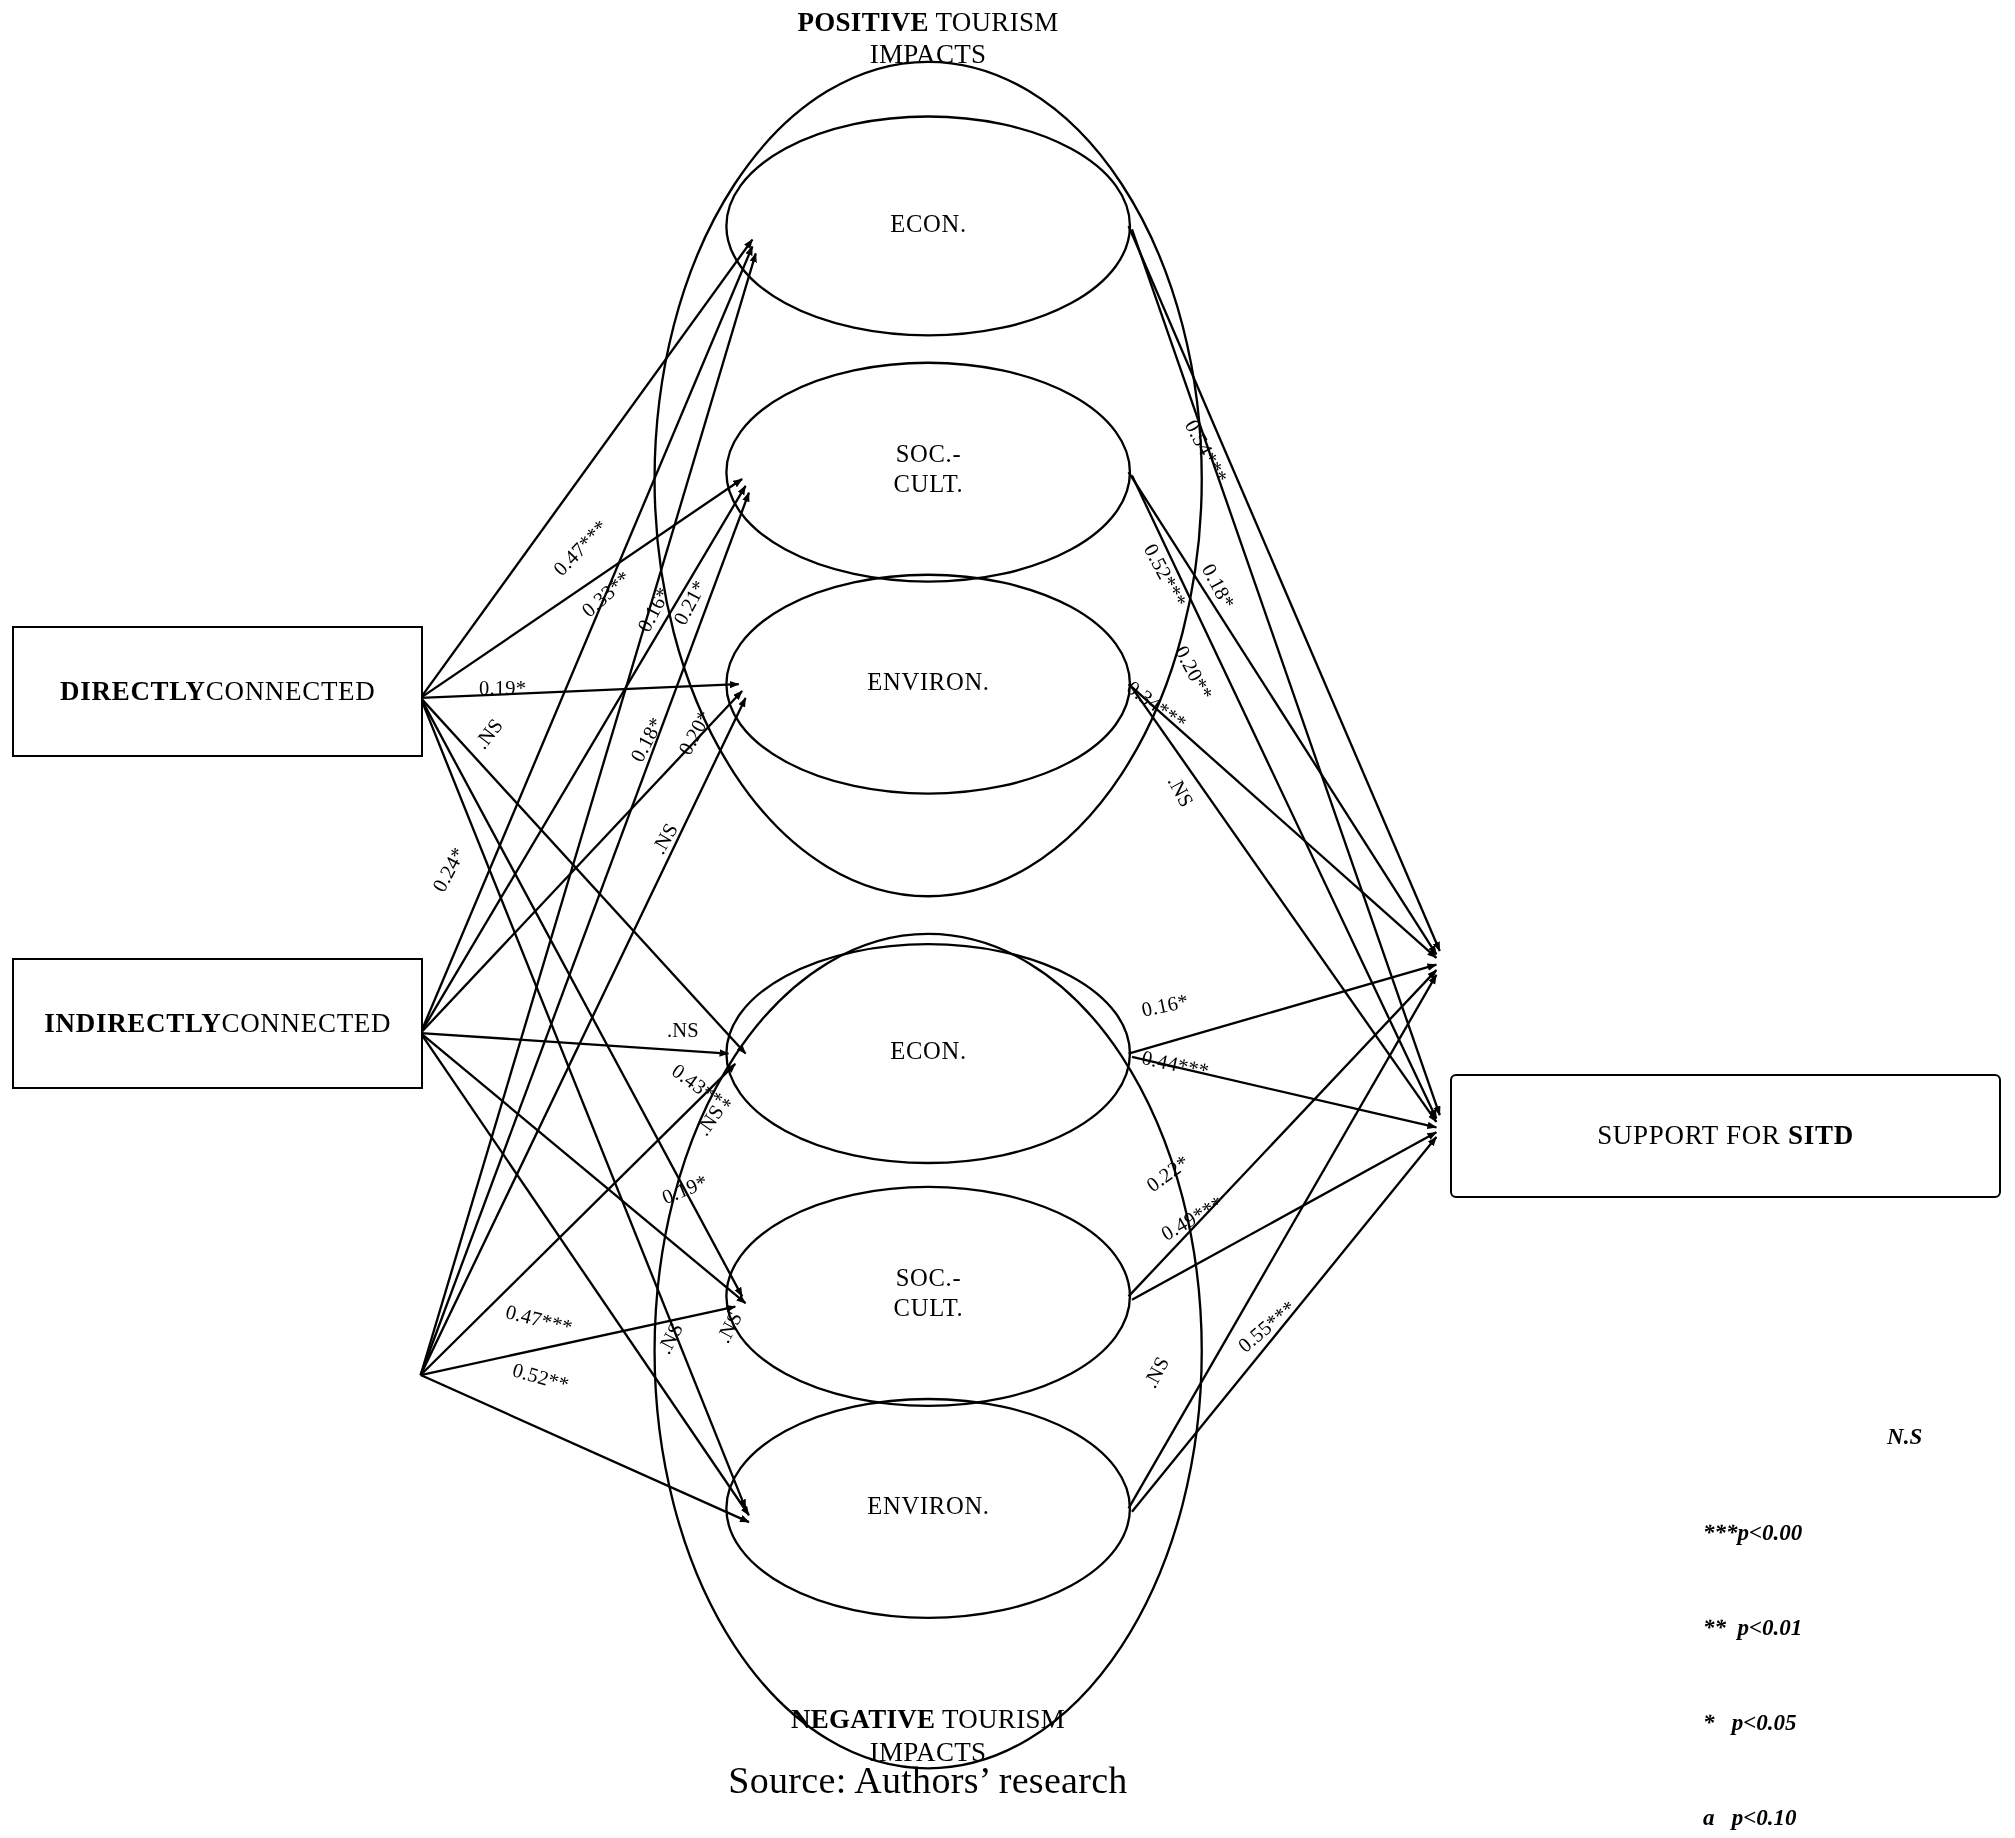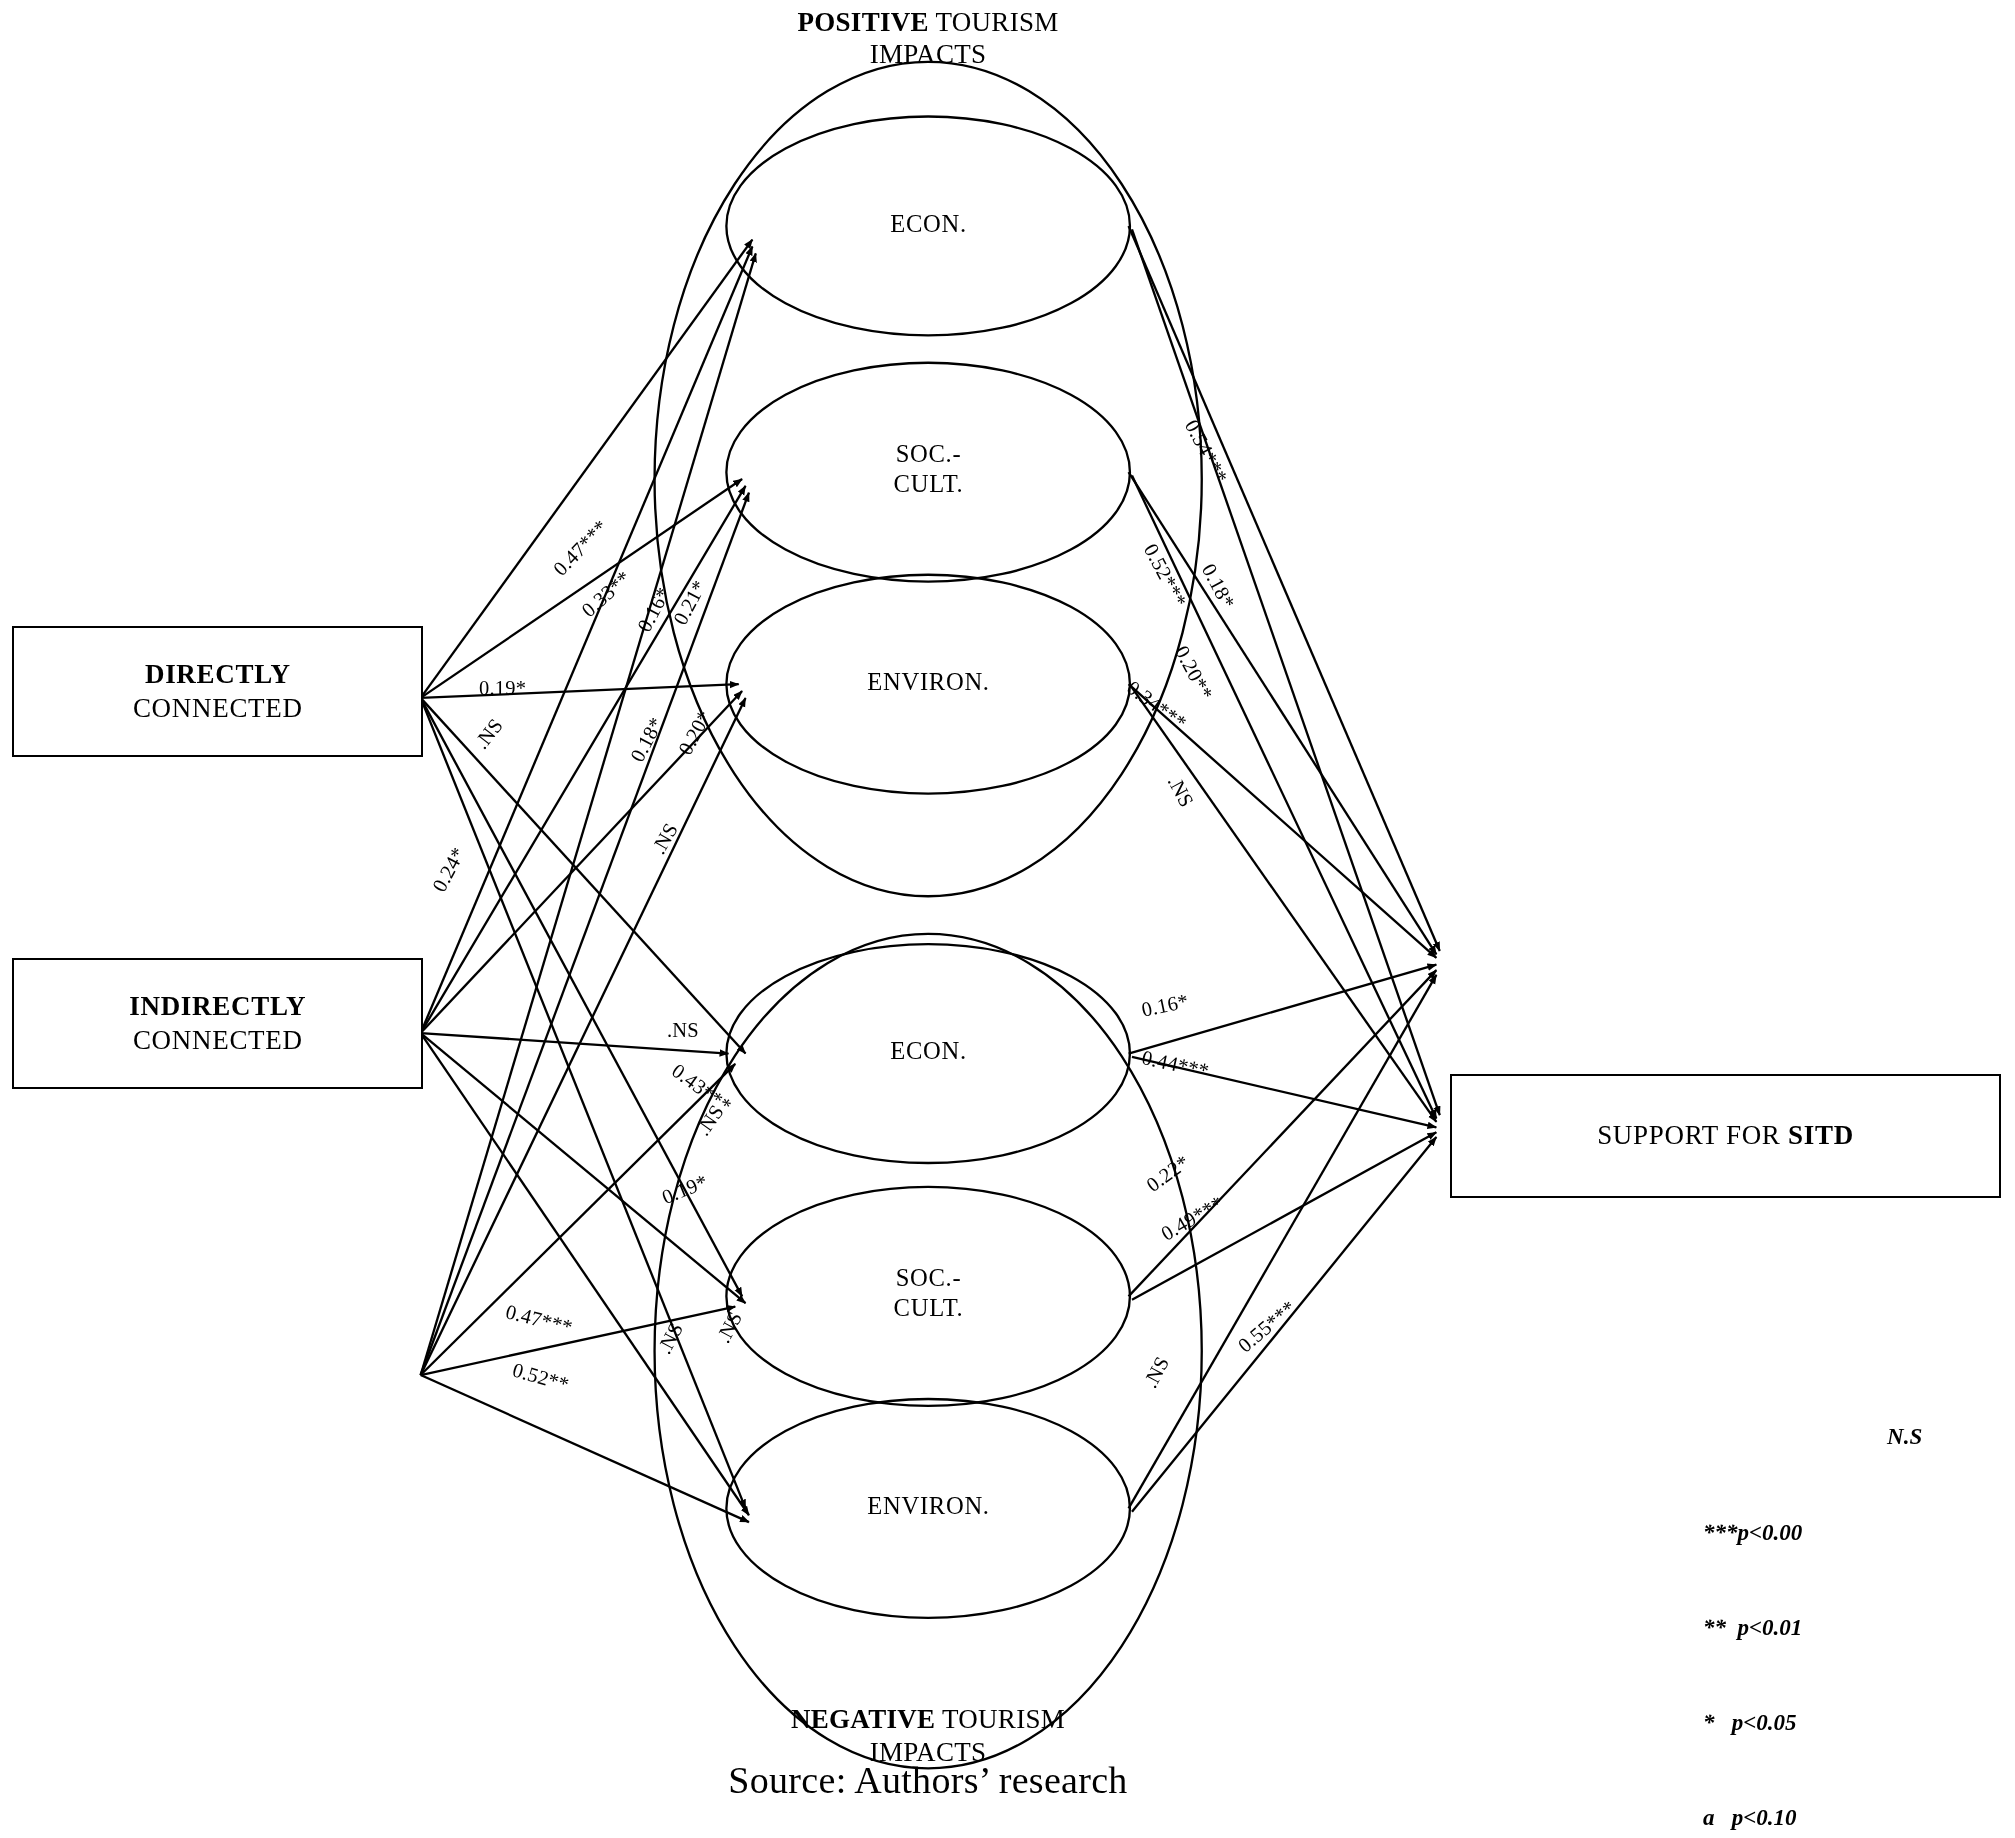--- a/index.html
+++ b/index.html
@@ -7,21 +7,21 @@
   body{
     width:2015px;height:1839px;position:relative;overflow:hidden;
     font-family:"Liberation Serif","DejaVu Serif",serif;
     color:#000;
   }
   #stage{position:absolute;left:0;top:0;width:1856px;height:1839px;}
   svg#diagram{position:absolute;left:0;top:0;width:2015px;height:1839px;}
 
   .box{
     position:absolute;border:2.7px solid #000;background:#fff;
-    display:flex;flex-direction:column;align-items:center;justify-content:center;
+    display:flex;flex-direction:row;align-items:center;justify-content:center;
     text-align:center;line-height:1.25;
   }
   .box .l1{font-size:27px;font-weight:bold;letter-spacing:0.7px;}
   .box .l2{font-size:27px;font-weight:normal;letter-spacing:0.7px;}
   .box.single .l1{font-size:27px;font-weight:bold;letter-spacing:0.7px;}
 
   .grp-title{
     position:absolute;text-align:center;font-size:27px;line-height:1.22;
     width:424px;letter-spacing:0.3px;
   }
@@ -134,21 +134,21 @@
     <span class="l2">CONNECTED</span>
   </div>
 
   <div class="box" style="left:12.3px;top:958px;width:407px;height:127px;">
     <span class="l1">INDIRECTLY</span>
     <span class="l2">CONNECTED</span>
   </div>
 
 
 
-  <div class="box" style="left:1450px;top:1074px;width:547px;height:120px;">
+  <div class="box" style="left:1450px;top:1074px;width:547px;height:120px;border-radius:6px;">
     <span style="font-size:27px;letter-spacing:0.7px;"><span>SUPPORT FOR </span><b>SITD</b></span>
   </div>
 
   <div class="ell-label" style="left:826px;top:209px;">
     <span>ECON.</span>
   </div>
   <div class="ell-label" style="left:826px;top:439px;">
     <span>SOC.-</span><br>
     <span>CULT.</span>
   </div>

